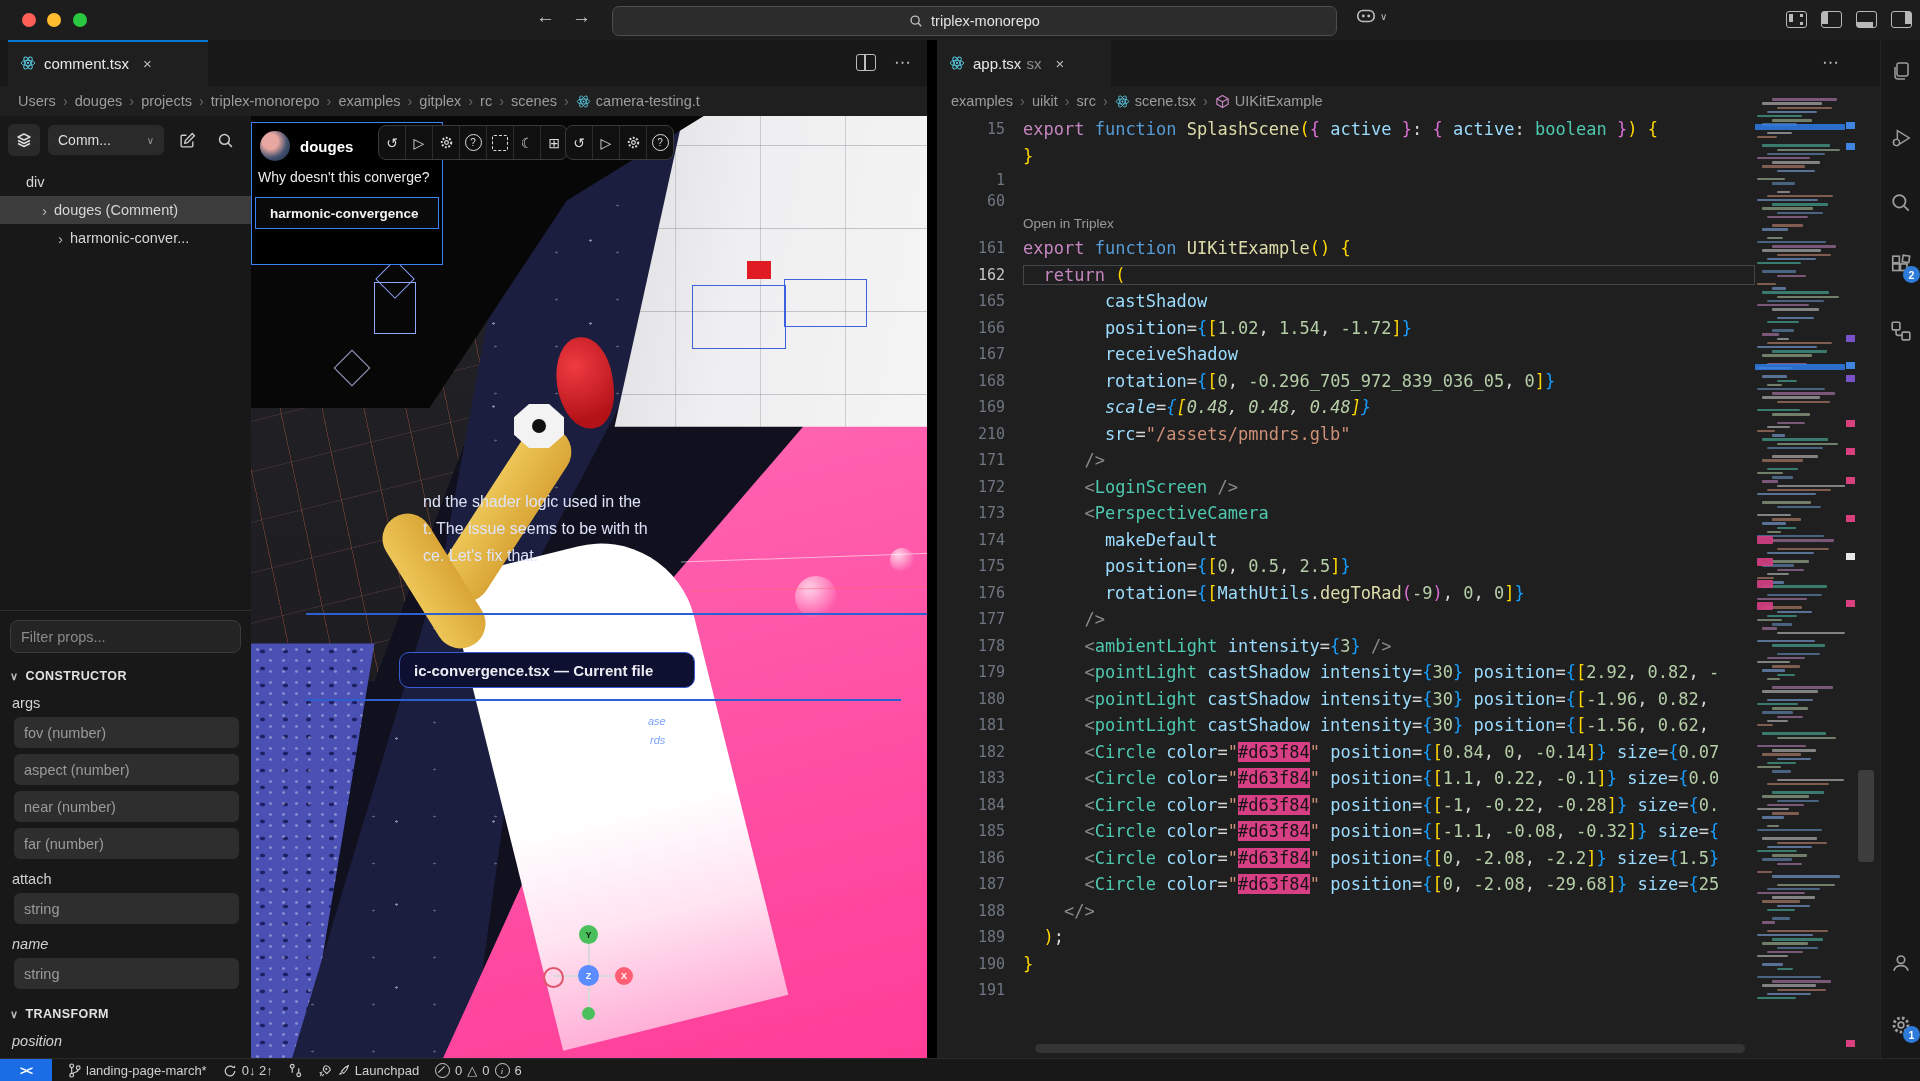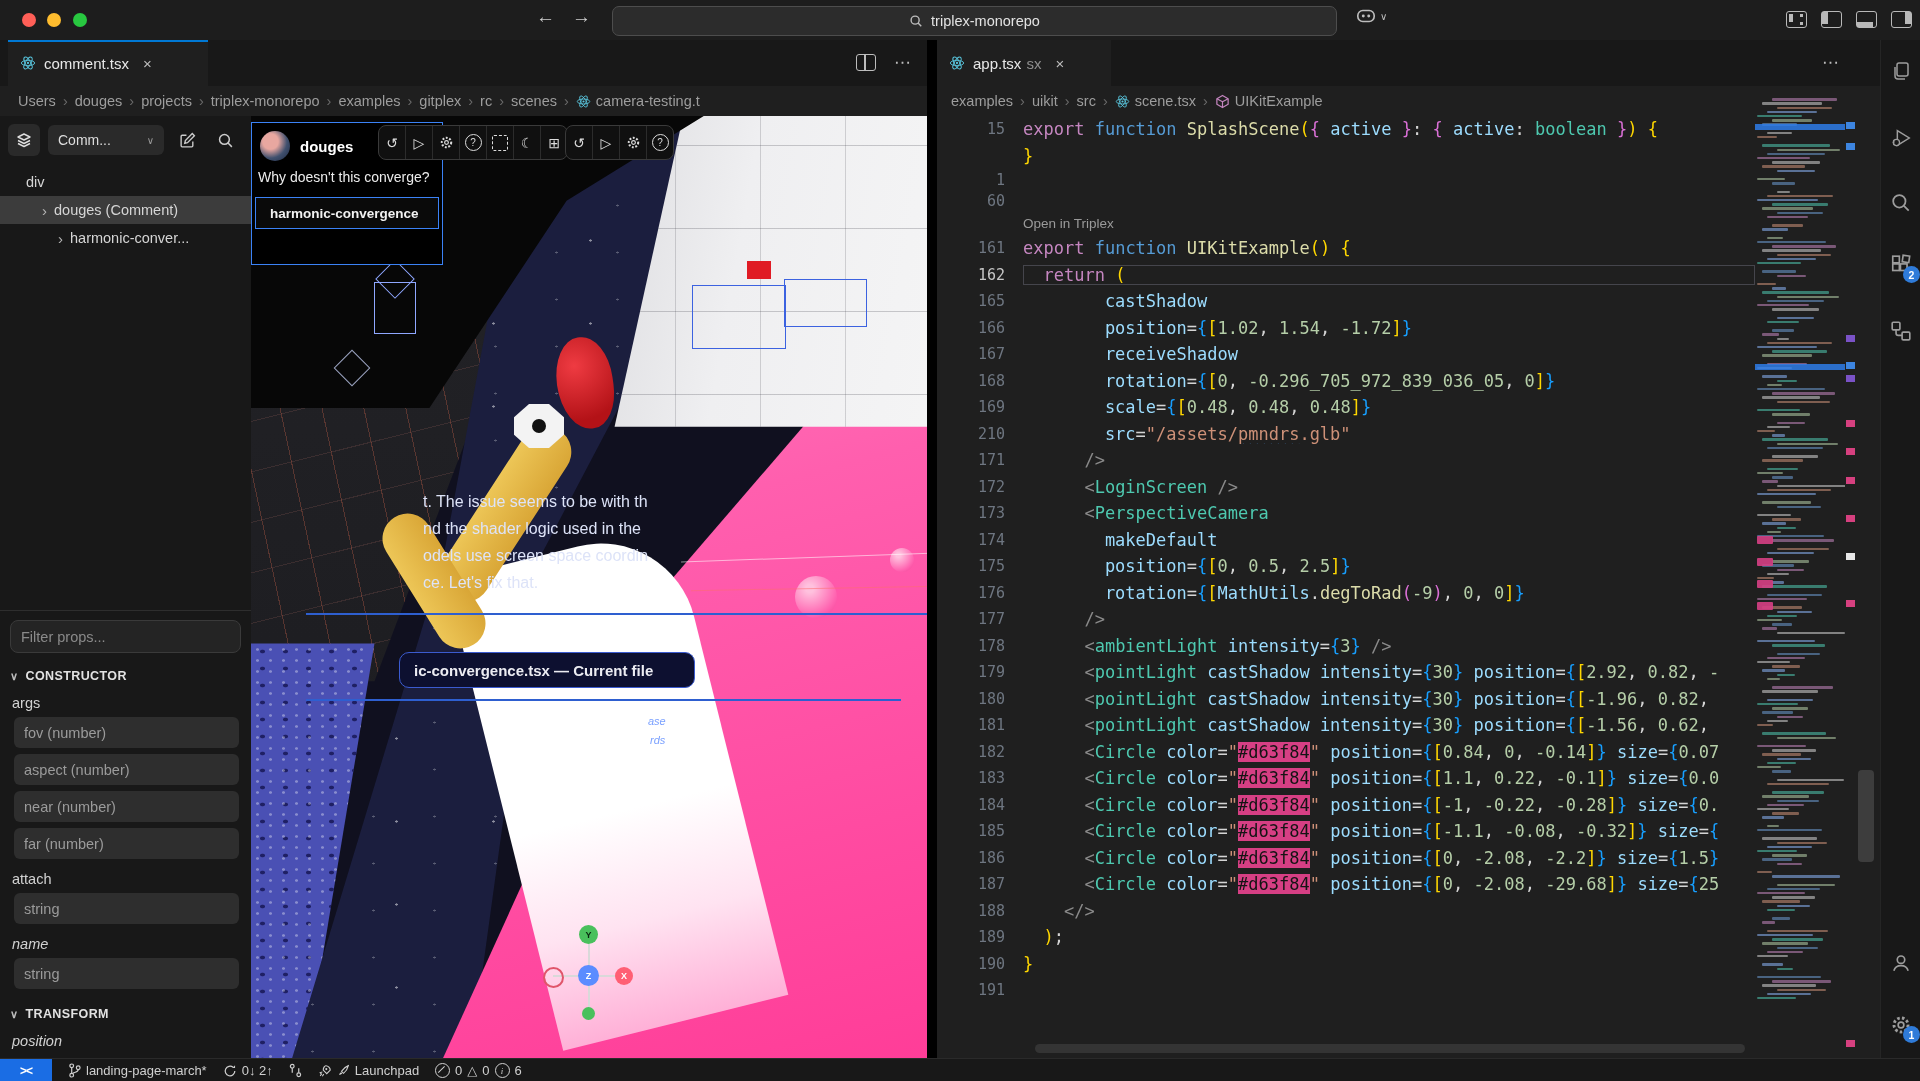--- a/index.html
+++ b/index.html
@@ -455,23 +455,22 @@
             <circle cx="8" cy="8" r="5" fill="none" stroke="#dcdcdc" stroke-width="2.2" stroke-dasharray="2 1.7"></circle>
             <circle cx="8" cy="8" r="2" fill="none" stroke="#dcdcdc" stroke-width="1.3"></circle>
           </svg>
         </div>
         <div class="vtb-btn">
           <span class="circ-q">?</span>
         </div>
       </div>
 
     <div class="vp" id="ov-lines">
+        <div class="ovline">nd the shader logic used in the</div>
         <div class="ovline">t. The issue seems to be with th</div>
-        <div class="ovline">nd the shader logic used in the</div>
-        <div class="ovline">odels use screen space coordin</div>
         <div class="ovline">ce. Let's fix that.</div>
       </div>
     <div class="bluebar" style="left:55px;top:497px;width:625px"></div>
     <div class="vp" id="file-pill">ic-convergence.tsx — Current file</div>
     <div class="bluebar" style="left:55px;top:583px;width:595px"></div>
     <div class="frag" style="left:397px;top:599px">ase</div>
     <div class="frag" style="left:399px;top:618px">rds</div>
 
     <div class="vp" id="gizmo">
       <div class="gz-line" style="left:57px;top:33px;width:2px;height:68px"></div>
@@ -523,21 +522,21 @@
         <div class="crow">
           <span class="ln">167</span>
           <span class="cd" style="padding-left: 8ch;"><span class="tk-a">receiveShadow</span></span>
         </div>
         <div class="crow">
           <span class="ln">168</span>
           <span class="cd" style="padding-left: 8ch;"><span class="tk-a">rotation</span><span class="tk-p">=</span><span class="tk-u">{</span><span class="tk-y">[</span><span class="tk-n">0</span><span class="tk-p">, </span><span class="tk-n">-0.296_705_972_839_036_05</span><span class="tk-p">, </span><span class="tk-n">0</span><span class="tk-y">]</span><span class="tk-u">}</span></span>
         </div>
         <div class="crow">
           <span class="ln">169</span>
-          <span class="cd" style="padding-left: 8ch;"><span class="tk-a">scale</span><span class="tk-p">=</span><span class="tk-u">{</span><span class="tk-y">[</span><span class="tk-n">0.48</span><span class="tk-p">, </span><span class="tk-n">0.48</span><span class="tk-p">, </span><span class="tk-n">0.48</span><span class="tk-y">]</span><span class="tk-u">}</span></span>
+          <span class="cd" style="padding-left: 8ch; font-style: italic;"><span class="tk-a">scale</span><span class="tk-p">=</span><span class="tk-u">{</span><span class="tk-y">[</span><span class="tk-n">0.48</span><span class="tk-p">, </span><span class="tk-n">0.48</span><span class="tk-p">, </span><span class="tk-n">0.48</span><span class="tk-y">]</span><span class="tk-u">}</span></span>
         </div>
         <div class="crow">
           <span class="ln">210</span>
           <span class="cd" style="padding-left: 8ch;"><span class="tk-a">src</span><span class="tk-p">=</span><span class="tk-s">"/assets/</span><span class="tk-s tk-uw">pmndrs</span><span class="tk-s">.glb"</span></span>
         </div>
         <div class="crow">
           <span class="ln">171</span>
           <span class="cd" style="padding-left: 6ch;"><span class="tk-g">/&gt;</span></span>
         </div>
         <div class="crow">

